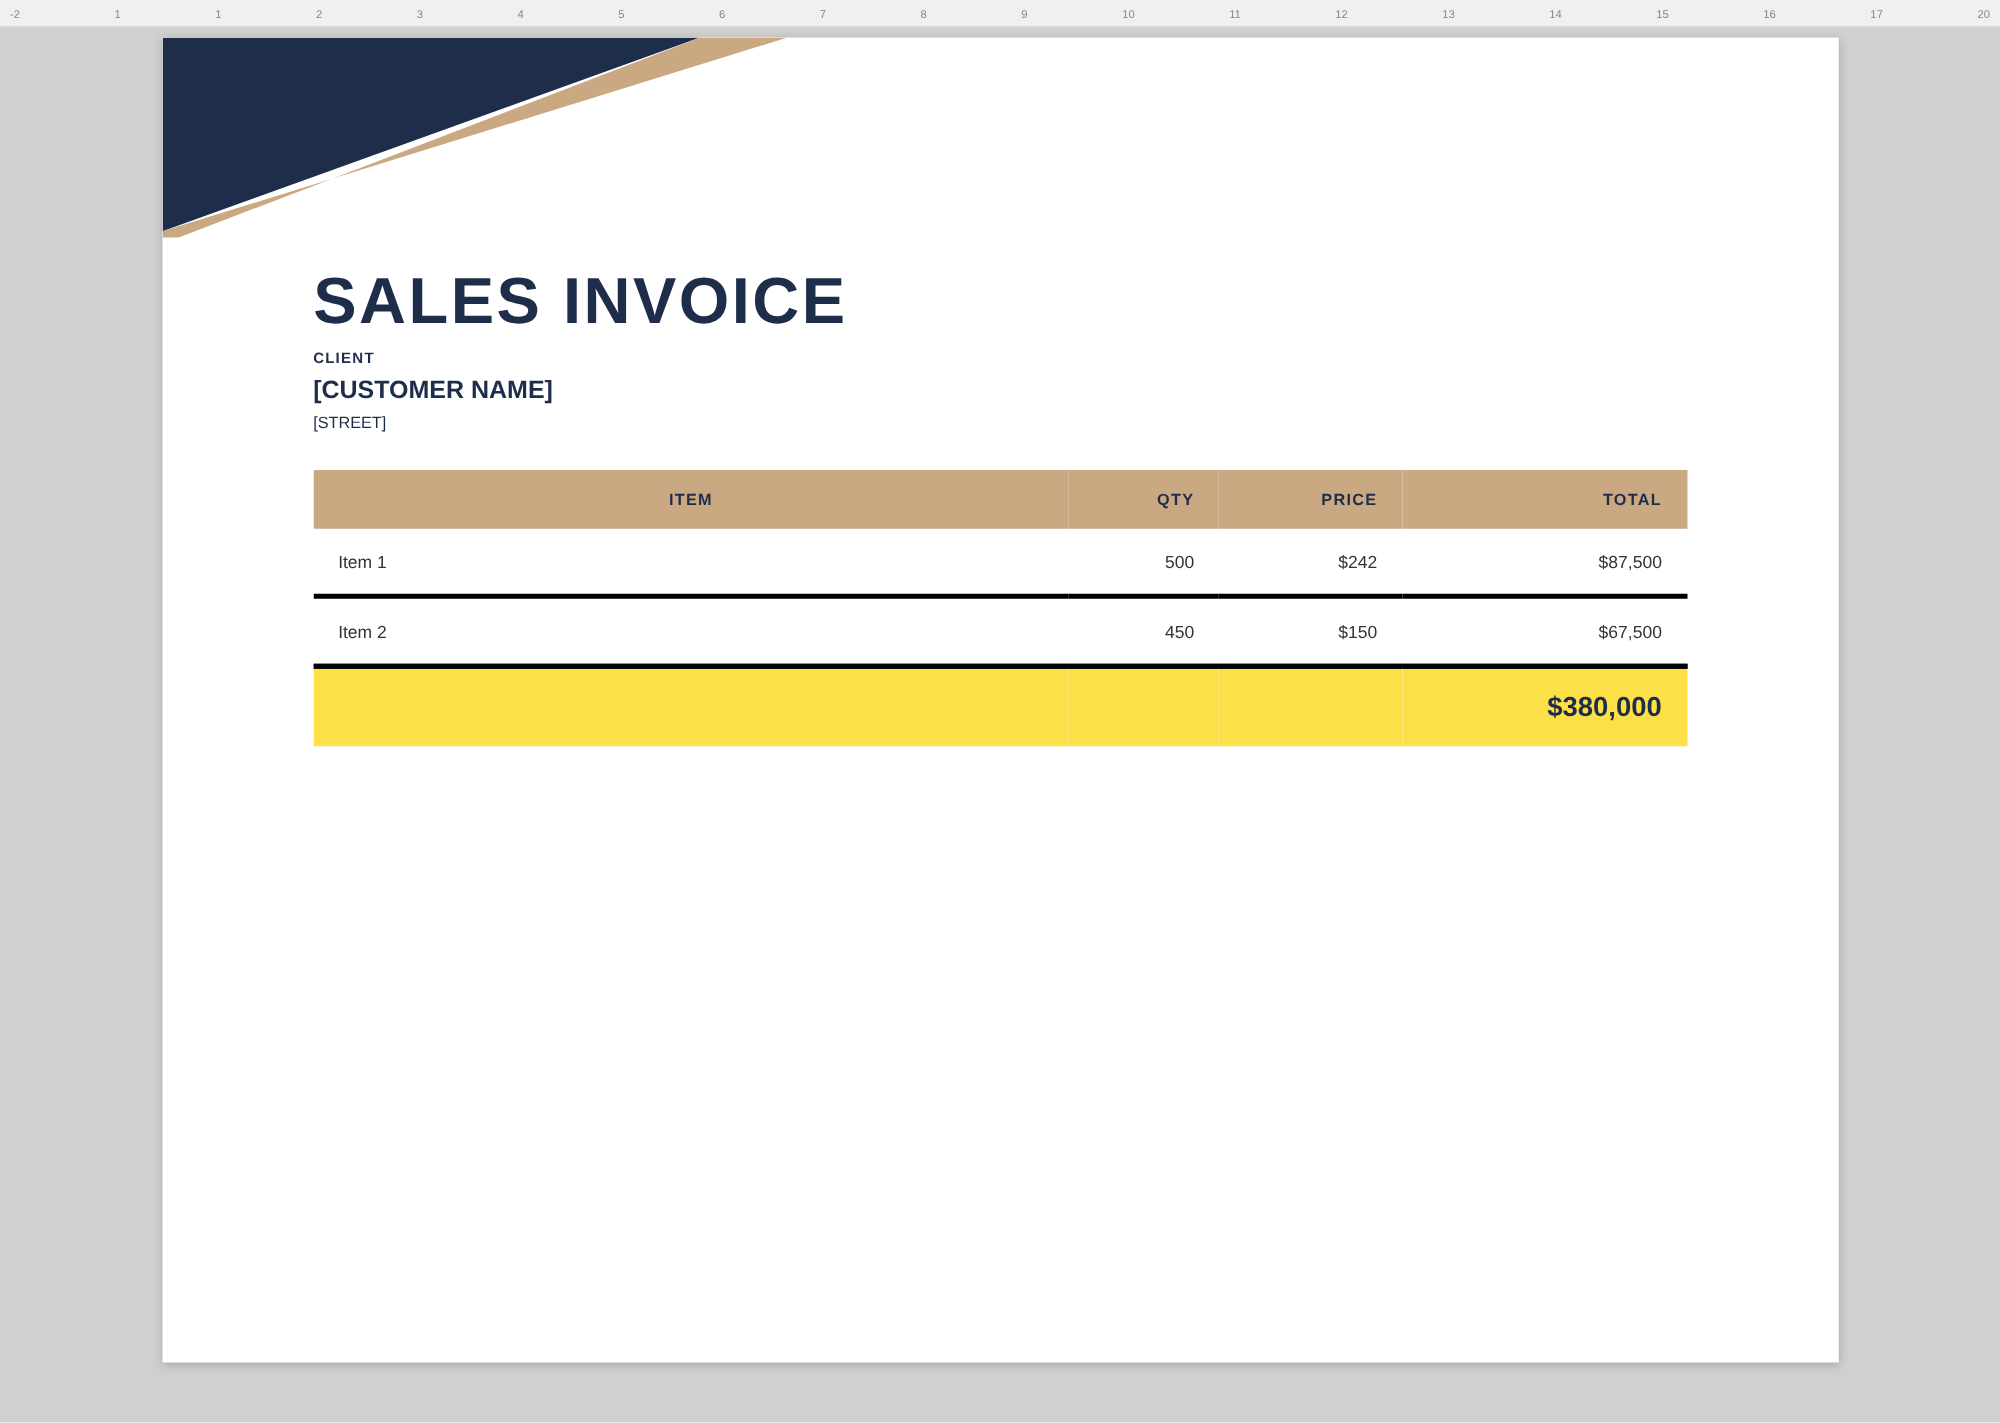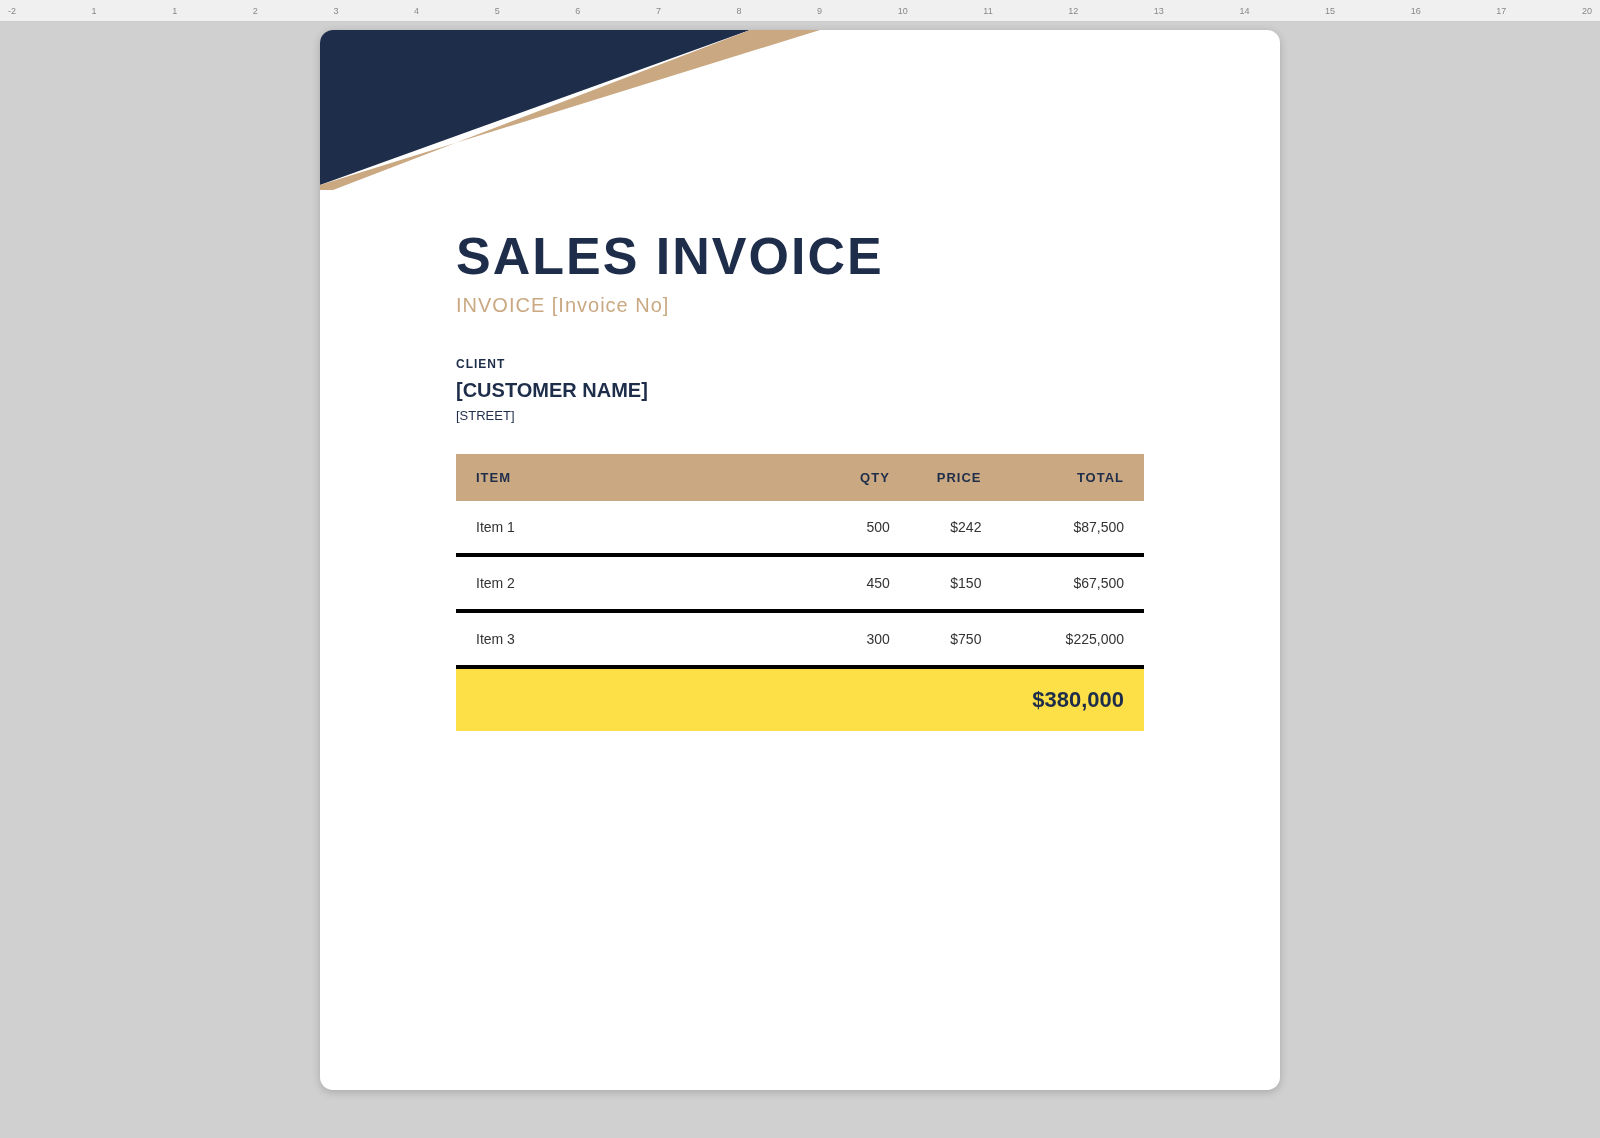--- a/index.html
+++ b/index.html
@@ -49,27 +49,26 @@
     .document-wrapper {
       display: flex;
       justify-content: center;
       width: 100%;
       padding: 0 20px;
       margin-top: 8px;
     }
 
     .document {
       background: #ffffff;
-      width: 960px;
+      width: 1341px;
       min-height: 1060px;
       box-shadow: 0 2px 8px rgba(0,0,0,0.2);
       position: relative;
       overflow: hidden;
-      padding: 16px;
-      border-radius: 13px;
+      padding: 1px;
     }
 
     
     .header-decoration {
       position: absolute;
       top: 0;
       left: 0;
       width: 520px;
       height: 160px;
       overflow: hidden;
@@ -169,21 +168,21 @@
     .invoice-table thead th {
       padding: 16px 20px;
       font-size: 13px;
       font-weight: 700;
       color: #1e2d4a;
       letter-spacing: 1px;
       text-transform: uppercase;
     }
 
     .invoice-table thead th:first-child {
-      text-align: left;
+      text-align: center;
       width: 55%;
     }
 
     .invoice-table thead th:not(:first-child) {
       text-align: right;
     }
 
     .invoice-table tbody tr {
       border-bottom: 4px solid #000000;
     }
@@ -255,21 +254,20 @@
         <polygon points="0,0 430,0 0,155" fill="#1e2d4a"></polygon>
 
         <polygon points="0,155 500,0 430,0 0,165" fill="#c9a882"></polygon>
       </svg>
     </div>
 
     <div class="content">
 
       <h1 class="invoice-title">SALES INVOICE</h1>
 
-      <div class="invoice-subtitle">INVOICE [Invoice No]</div>
 
       <div class="info-section">
         <div class="client-section">
           <div class="section-label">CLIENT</div>
           <div class="customer-name">[CUSTOMER NAME]</div>
           <div class="customer-address">[STREET]</div>
         </div>
 
       </div>
 
@@ -289,26 +287,20 @@
       <td>500</td>
       <td>$242</td>
       <td>$87,500</td>
     </tr>
             <tr>
       <td>Item 2</td>
       <td>450</td>
       <td>$150</td>
       <td>$67,500</td>
     </tr>
-            <tr>
-      <td>Item 3</td>
-      <td>300</td>
-      <td>$750</td>
-      <td>$225,000</td>
-    </tr>
           </tbody>
         <tfoot>
           <tr class="total-row">
             <td></td>
             <td></td>
             <td></td>
             <td class="total-amount">$380,000</td>
           </tr>
         </tfoot>
       </table>

